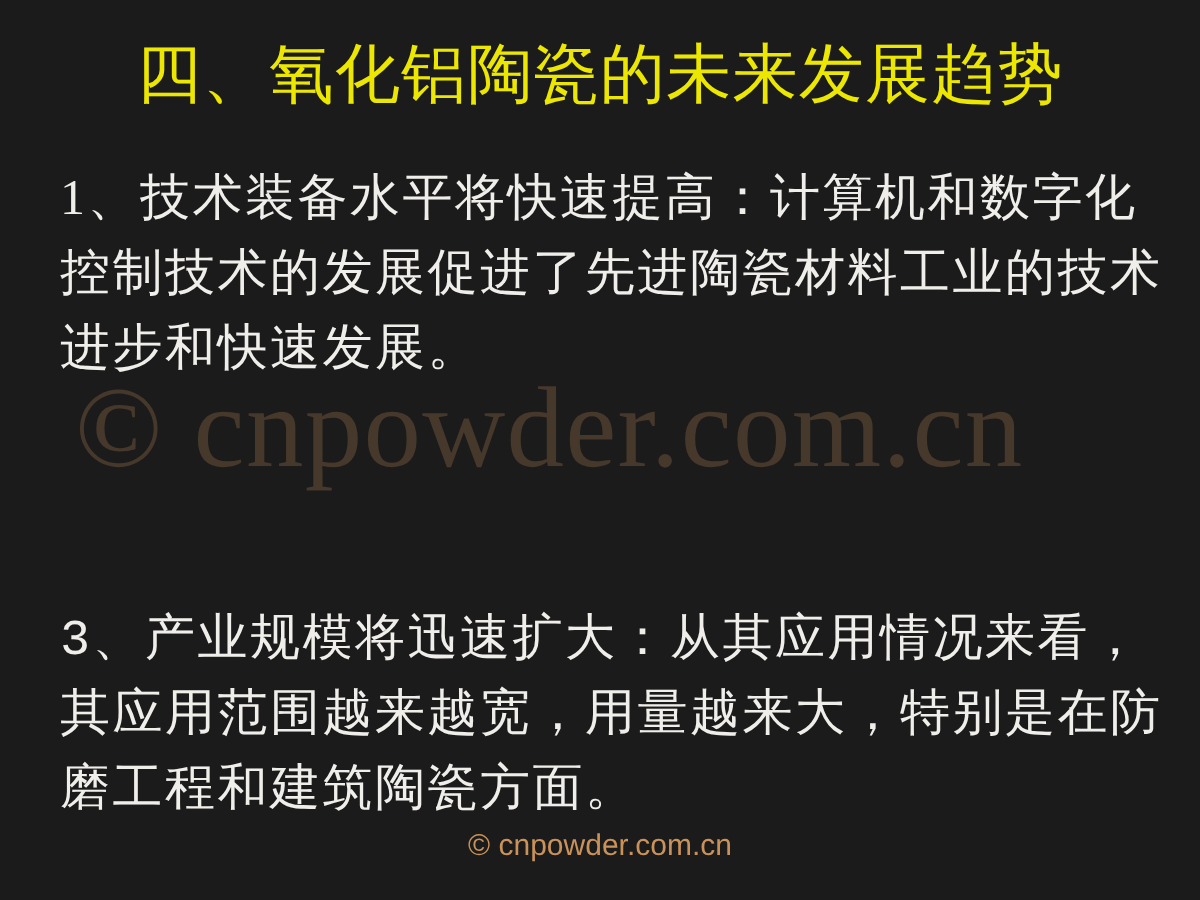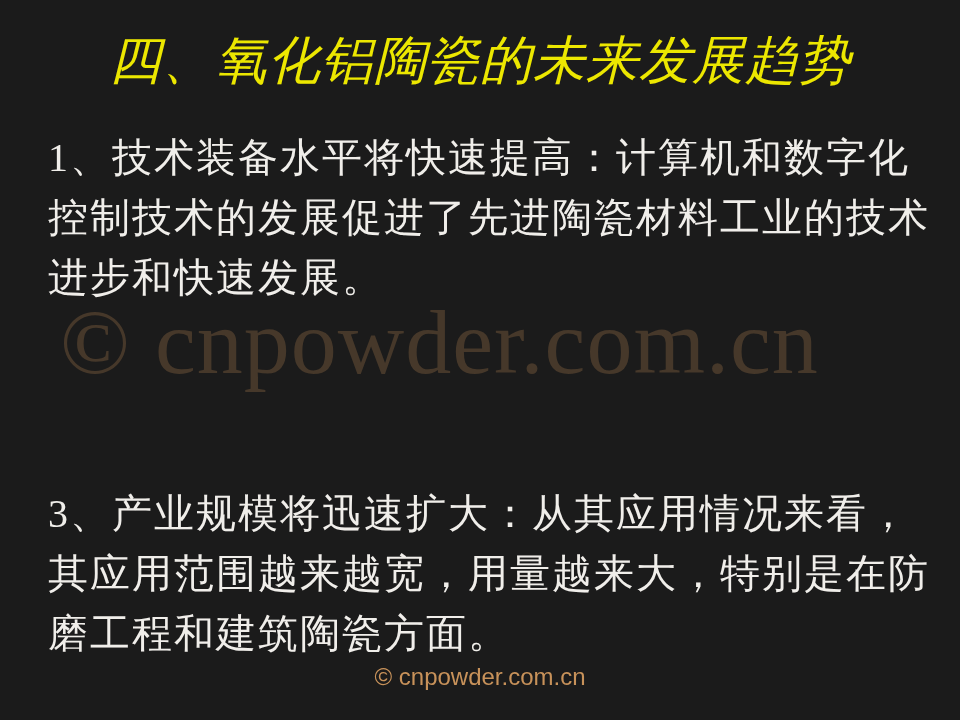--- a/index.html
+++ b/index.html
@@ -35,37 +35,36 @@
     left: 0;
     width: 960px;
     z-index: 1;
     text-align: center;
     font-size: 52px;
     line-height: 66px;
     font-weight: normal;
     color: #ece700;
     letter-spacing: 1px;
     margin: 0;
-    font-style: italic;
   }
   .body-text {
     position: absolute;
     left: 48px;
     width: 890px;
     z-index: 1;
     font-size: 40px;
     line-height: 60px;
     letter-spacing: 2px;
     color: #f0eeea;
     margin: 0;
     word-break: break-all;
   }
   .para-1 { top: 128px; }
   .para-2 { top: 328px; }
-  .para-3 { top: 484px; }
+  .para-3 { top: 484px; font-family: Liberation Mono, monospace; }
   .footer {
     position: absolute;
     top: 660px;
     left: 0;
     width: 960px;
     z-index: 1;
     text-align: center;
     font-size: 24px;
     line-height: 34px;
     color: #c8925a;

